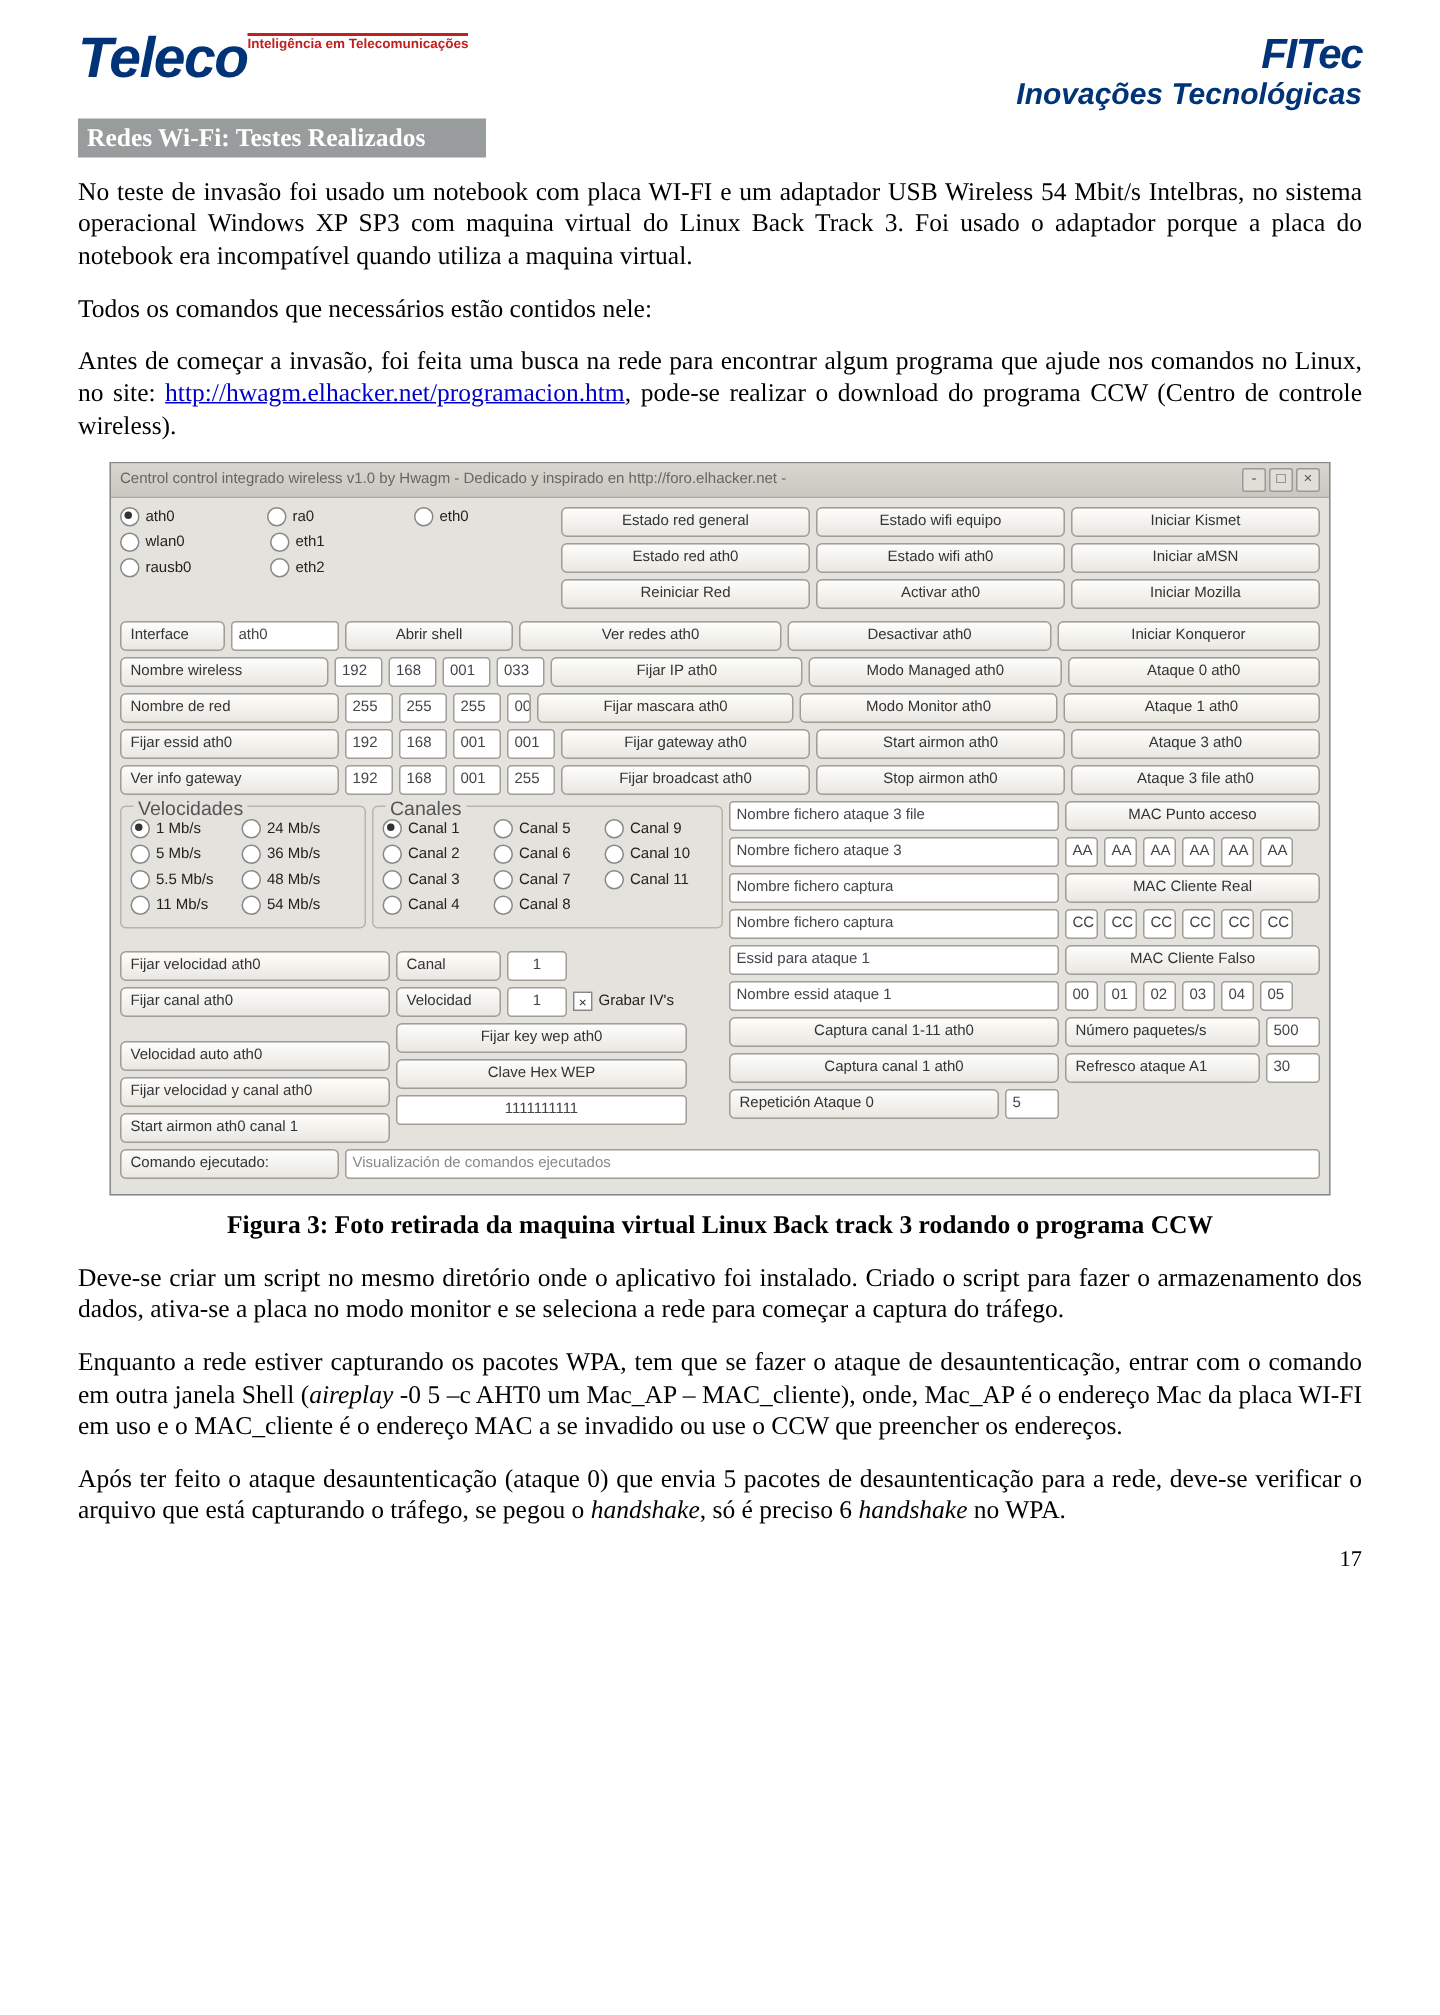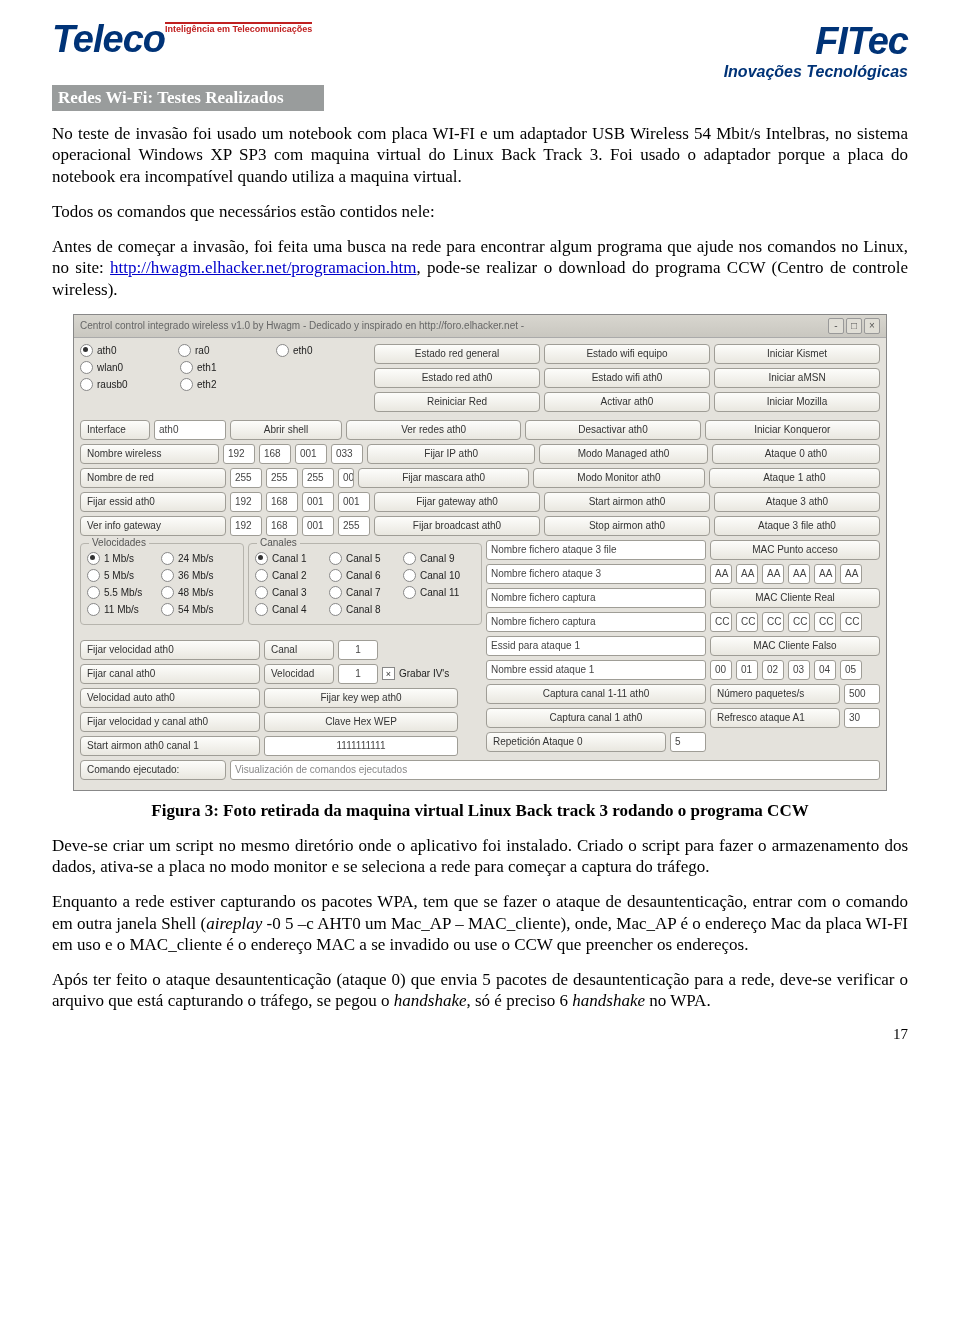--- a/index.html
+++ b/index.html
@@ -2,42 +2,42 @@
 <html><head>
 <meta charset="utf-8">
 <style>
   body{margin:0;padding:0;background:#fff;font-family:"Times New Roman",serif;color:#000;width:960px}
   .page{padding:20px 52px 20px 52px}
   .header{display:flex;justify-content:space-between;align-items:flex-start;margin-bottom:4px}
   .logo-teleco{display:flex;flex-direction:row;line-height:1}
   .teleco-main{font-style:italic;font-weight:bold;font-size:38px;color:#003377;font-family:Arial,sans-serif;letter-spacing:-1px}
   .teleco-sub{font-size:9px;color:#c02020;font-weight:bold;font-family:Arial,sans-serif;border-top:2px solid #c02020;padding-top:1px;margin-top:2px}
   .logo-fitec{text-align:right}
-  .fitec-main{font-style:italic;font-weight:bold;font-size:38px;color:#003377;font-family:Arial,sans-serif;letter-spacing:-1px}
-  .fitec-sub{font-style:italic;font-size:16px;color:#003377;font-family:Arial,sans-serif;font-weight:bold}
+  .fitec-main{font-style:italic;font-weight:bold;font-size:28px;color:#003377;font-family:Arial,sans-serif;letter-spacing:-1px}
+  .fitec-sub{font-style:italic;font-size:20px;color:#003377;font-family:Arial,sans-serif;font-weight:bold}
   .section-title{background:#999c9c;color:#fff;font-weight:bold;padding:3px 6px;font-size:17px;font-family:"Times New Roman",serif;margin-bottom:12px;display:inline-block;width:260px}
   p{font-size:17px;line-height:1.25;margin:0 0 14px 0;text-align:justify}
   a{color:#0000cc;text-decoration:underline}
   .caption{text-align:center;font-weight:bold;font-size:17px;margin:10px 0 14px 0}
   .pagenum{text-align:right;font-size:15px;margin-top:8px}
   
   .screenshot{background:#e4e2dc;border:1px solid #888;margin:4px auto 6px auto;font-family:Tahoma,Verdana,Arial,sans-serif;font-size:10px;color:#222;width:812px}
   .titlebar{background:linear-gradient(#d8d6cf,#c9c7c0);padding:3px 6px;display:flex;justify-content:space-between;align-items:center;border-bottom:1px solid #aaa;color:#666;font-size:10px}
   .wincontrols{display:flex;gap:2px}
   .wc{width:14px;height:14px;border-radius:2px;background:#e0ded6;border:1px solid #999;display:flex;align-items:center;justify-content:center;font-size:10px;color:#555}
   .body-area{padding:6px 6px 6px 6px;background:#e4e2dc}
   .btn{background:linear-gradient(#fdfdfb,#e9e7e0);border:1px solid #9f9d96;border-radius:4px;padding:3px 6px;height:20px;display:flex;align-items:center;box-sizing:border-box;white-space:nowrap;overflow:hidden;color:#333}
   .btn-c{justify-content:center}
   .inp{background:#fff;border:1px solid #9f9d96;border-radius:3px;height:20px;padding:0 4px;display:flex;align-items:center;box-sizing:border-box;color:#444;white-space:nowrap;overflow:hidden}
   .radio{width:11px;height:11px;border-radius:50%;border:1px solid #888;background:#fff;display:inline-block;position:relative;margin-right:4px;flex-shrink:0}
   .radio.on::after{content:"";position:absolute;top:2px;left:2px;width:5px;height:5px;border-radius:50%;background:#333}
   .row{display:flex;gap:4px;margin-bottom:4px}
   .flex{display:flex;align-items:center}
   .grp{border:1px solid #b6b4ad;border-radius:4px;padding:8px 6px 4px 6px;position:relative;background:#e4e2dc;margin-top:3px}
-  .grp-title{position:absolute;top:-7px;left:8px;background:#e4e2dc;padding:0 3px;color:#555;font-size:10px}
+  .grp-title{position:absolute;top:-7px;left:8px;background:#e4e2dc;padding:0 3px;color:#555;font-size:13px}
   .ocell{box-sizing:border-box}
   .w22{width:22px}
   .checkbox{width:11px;height:11px;border:1px solid #888;background:#fff;display:inline-flex;align-items:center;justify-content:center;font-size:9px;color:#333;margin-right:4px}
 </style>
 </head>
 <body>
 
 <div class="page">
   <div class="header">
     <div class="logo-teleco">
@@ -329,21 +329,21 @@
           <div class="row">
               <div class="btn" style="flex:1">Refresco ataque A1</div>
               <div class="inp" style="width:36px">30</div>
             </div>
         </div>
       </div>
 
       <div class="row" style="margin-top:-120px;width:378px">
         <div style="width:180px">
           <div class="btn" style="margin-bottom:4px">Fijar velocidad ath0</div>
-          <div class="btn" style="margin-bottom:4px">Fijar canal ath0</div>
+          <div class="btn" style="margin-bottom:16px">Fijar canal ath0</div>
           <div class="btn" style="margin-bottom:4px">Velocidad auto ath0</div>
           <div class="btn" style="margin-bottom:4px">Fijar velocidad y canal ath0</div>
           <div class="btn">Start airmon ath0 canal 1</div>
         </div>
         <div style="width:194px">
           <div class="row">
               <div class="btn" style="width:70px">Canal</div>
               <div class="inp" style="width:40px;justify-content:center">1</div>
             </div>
           <div class="row">

